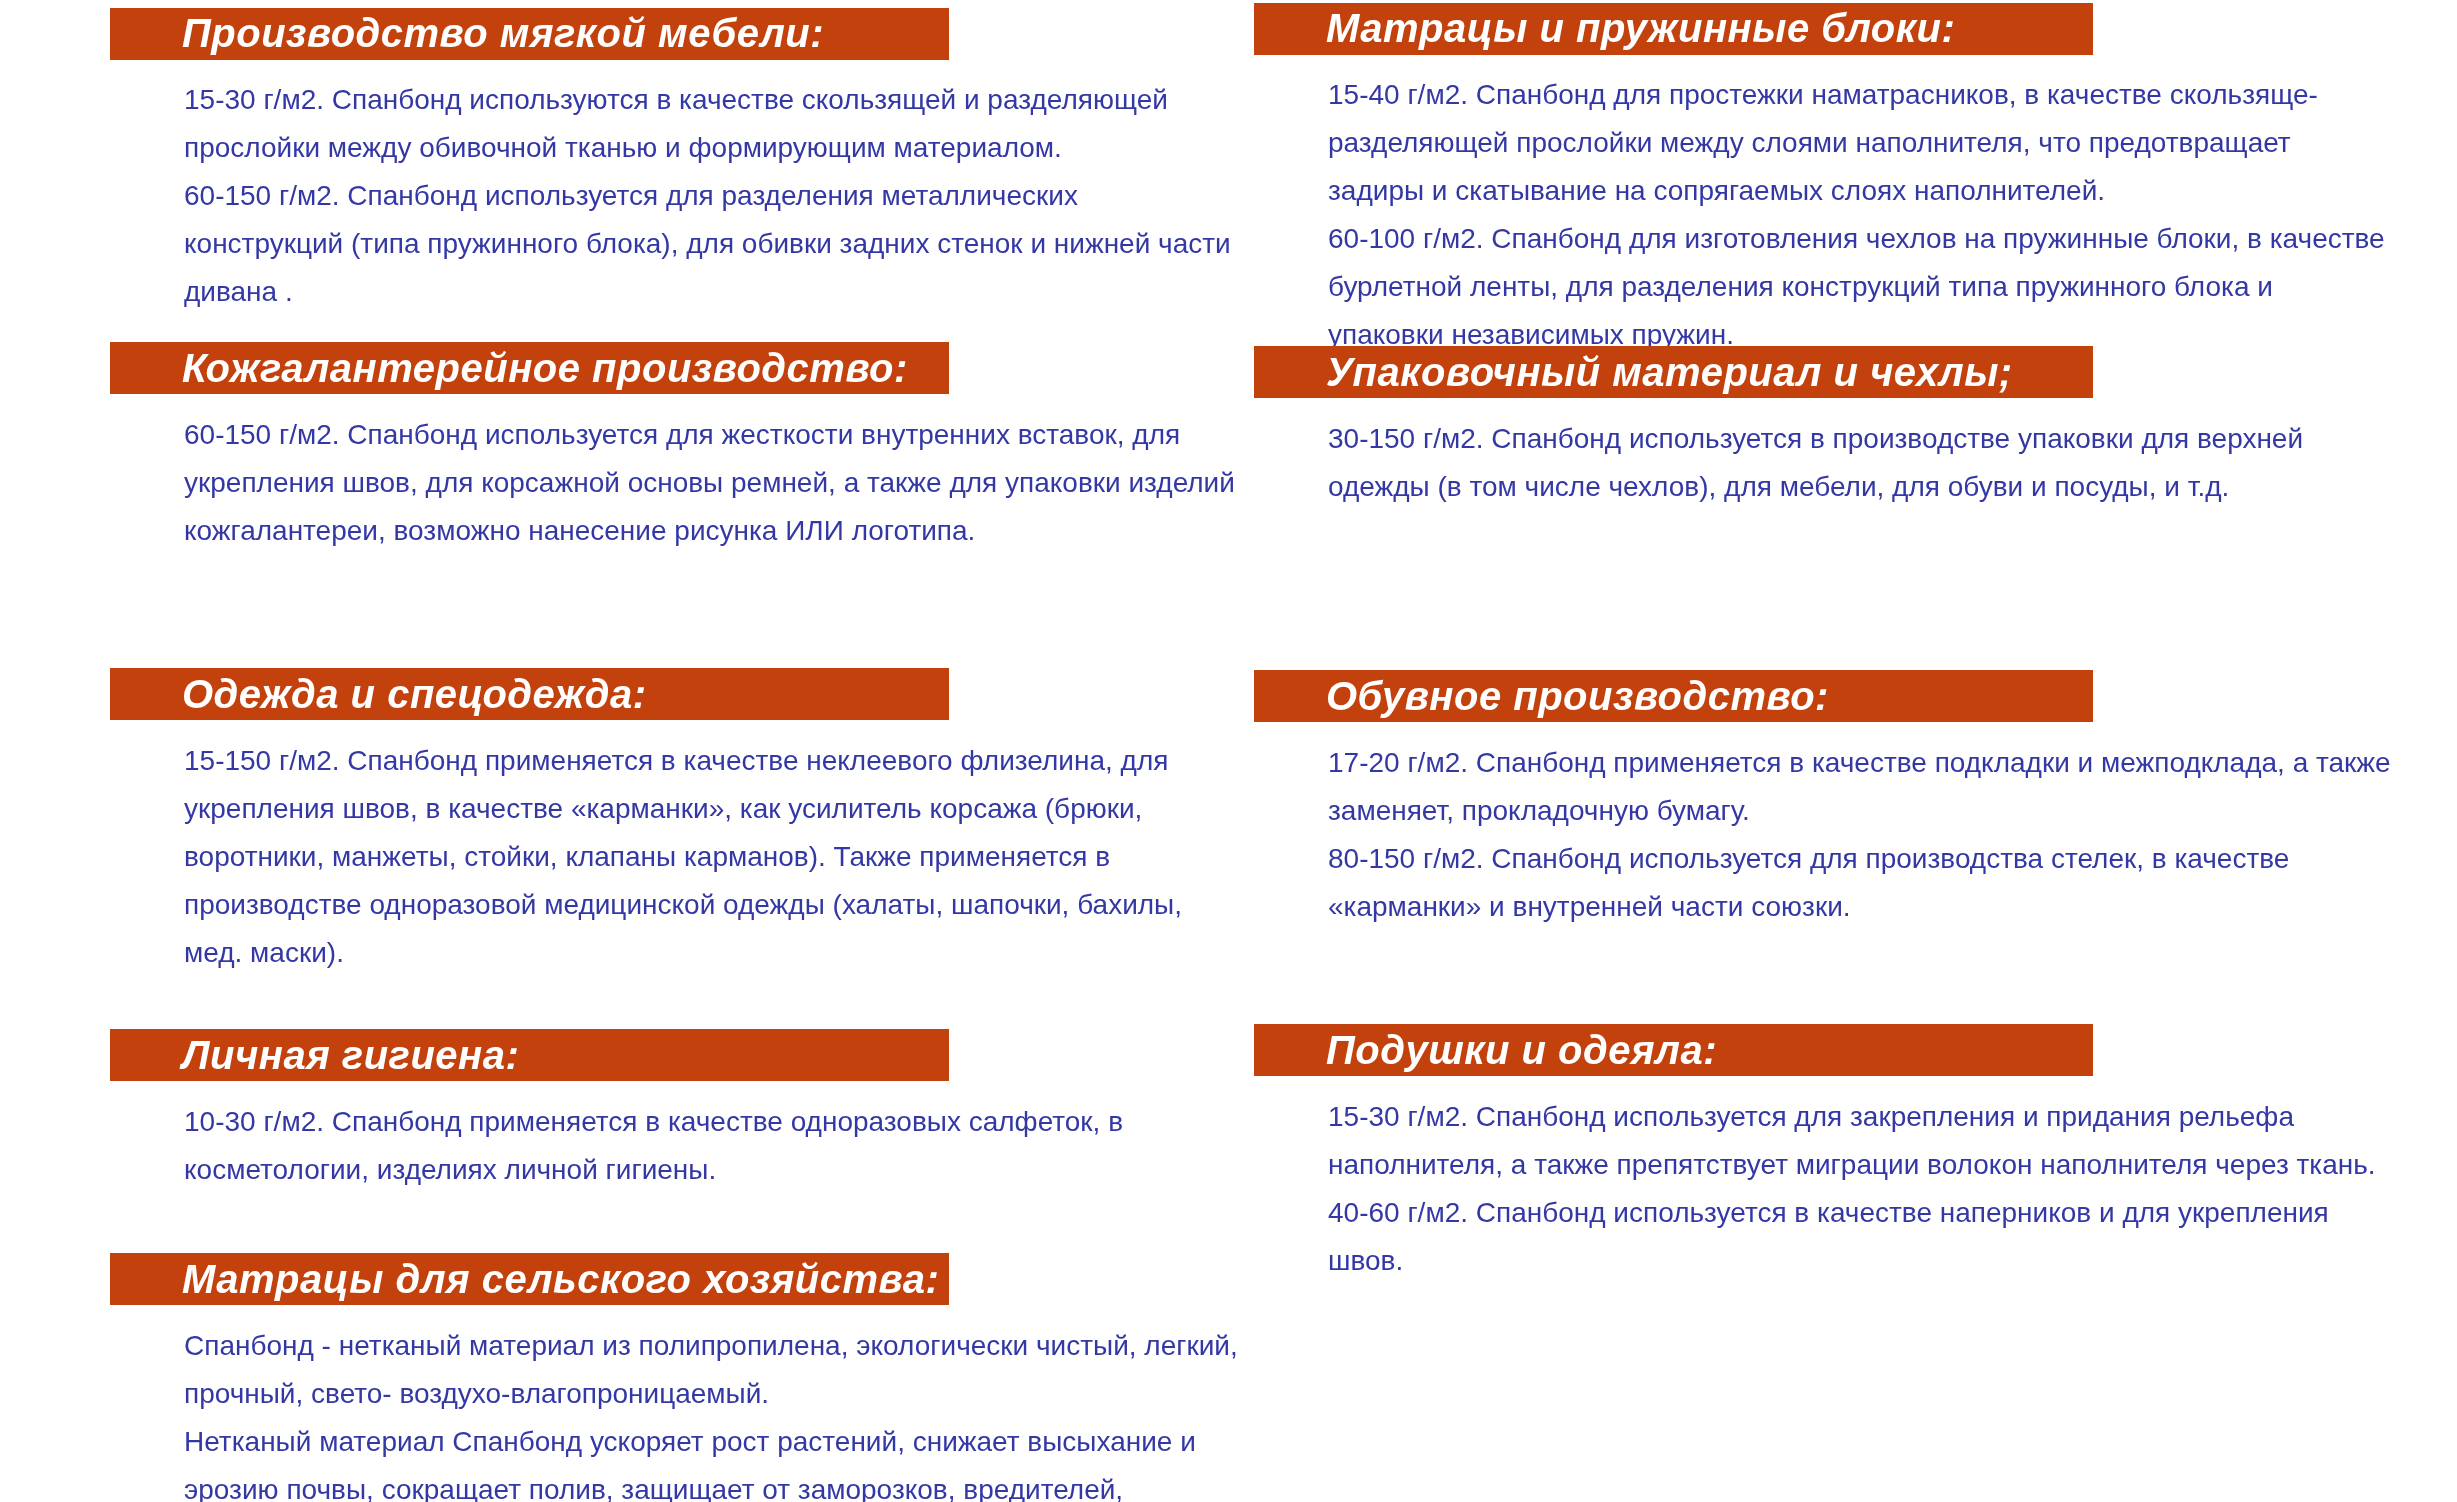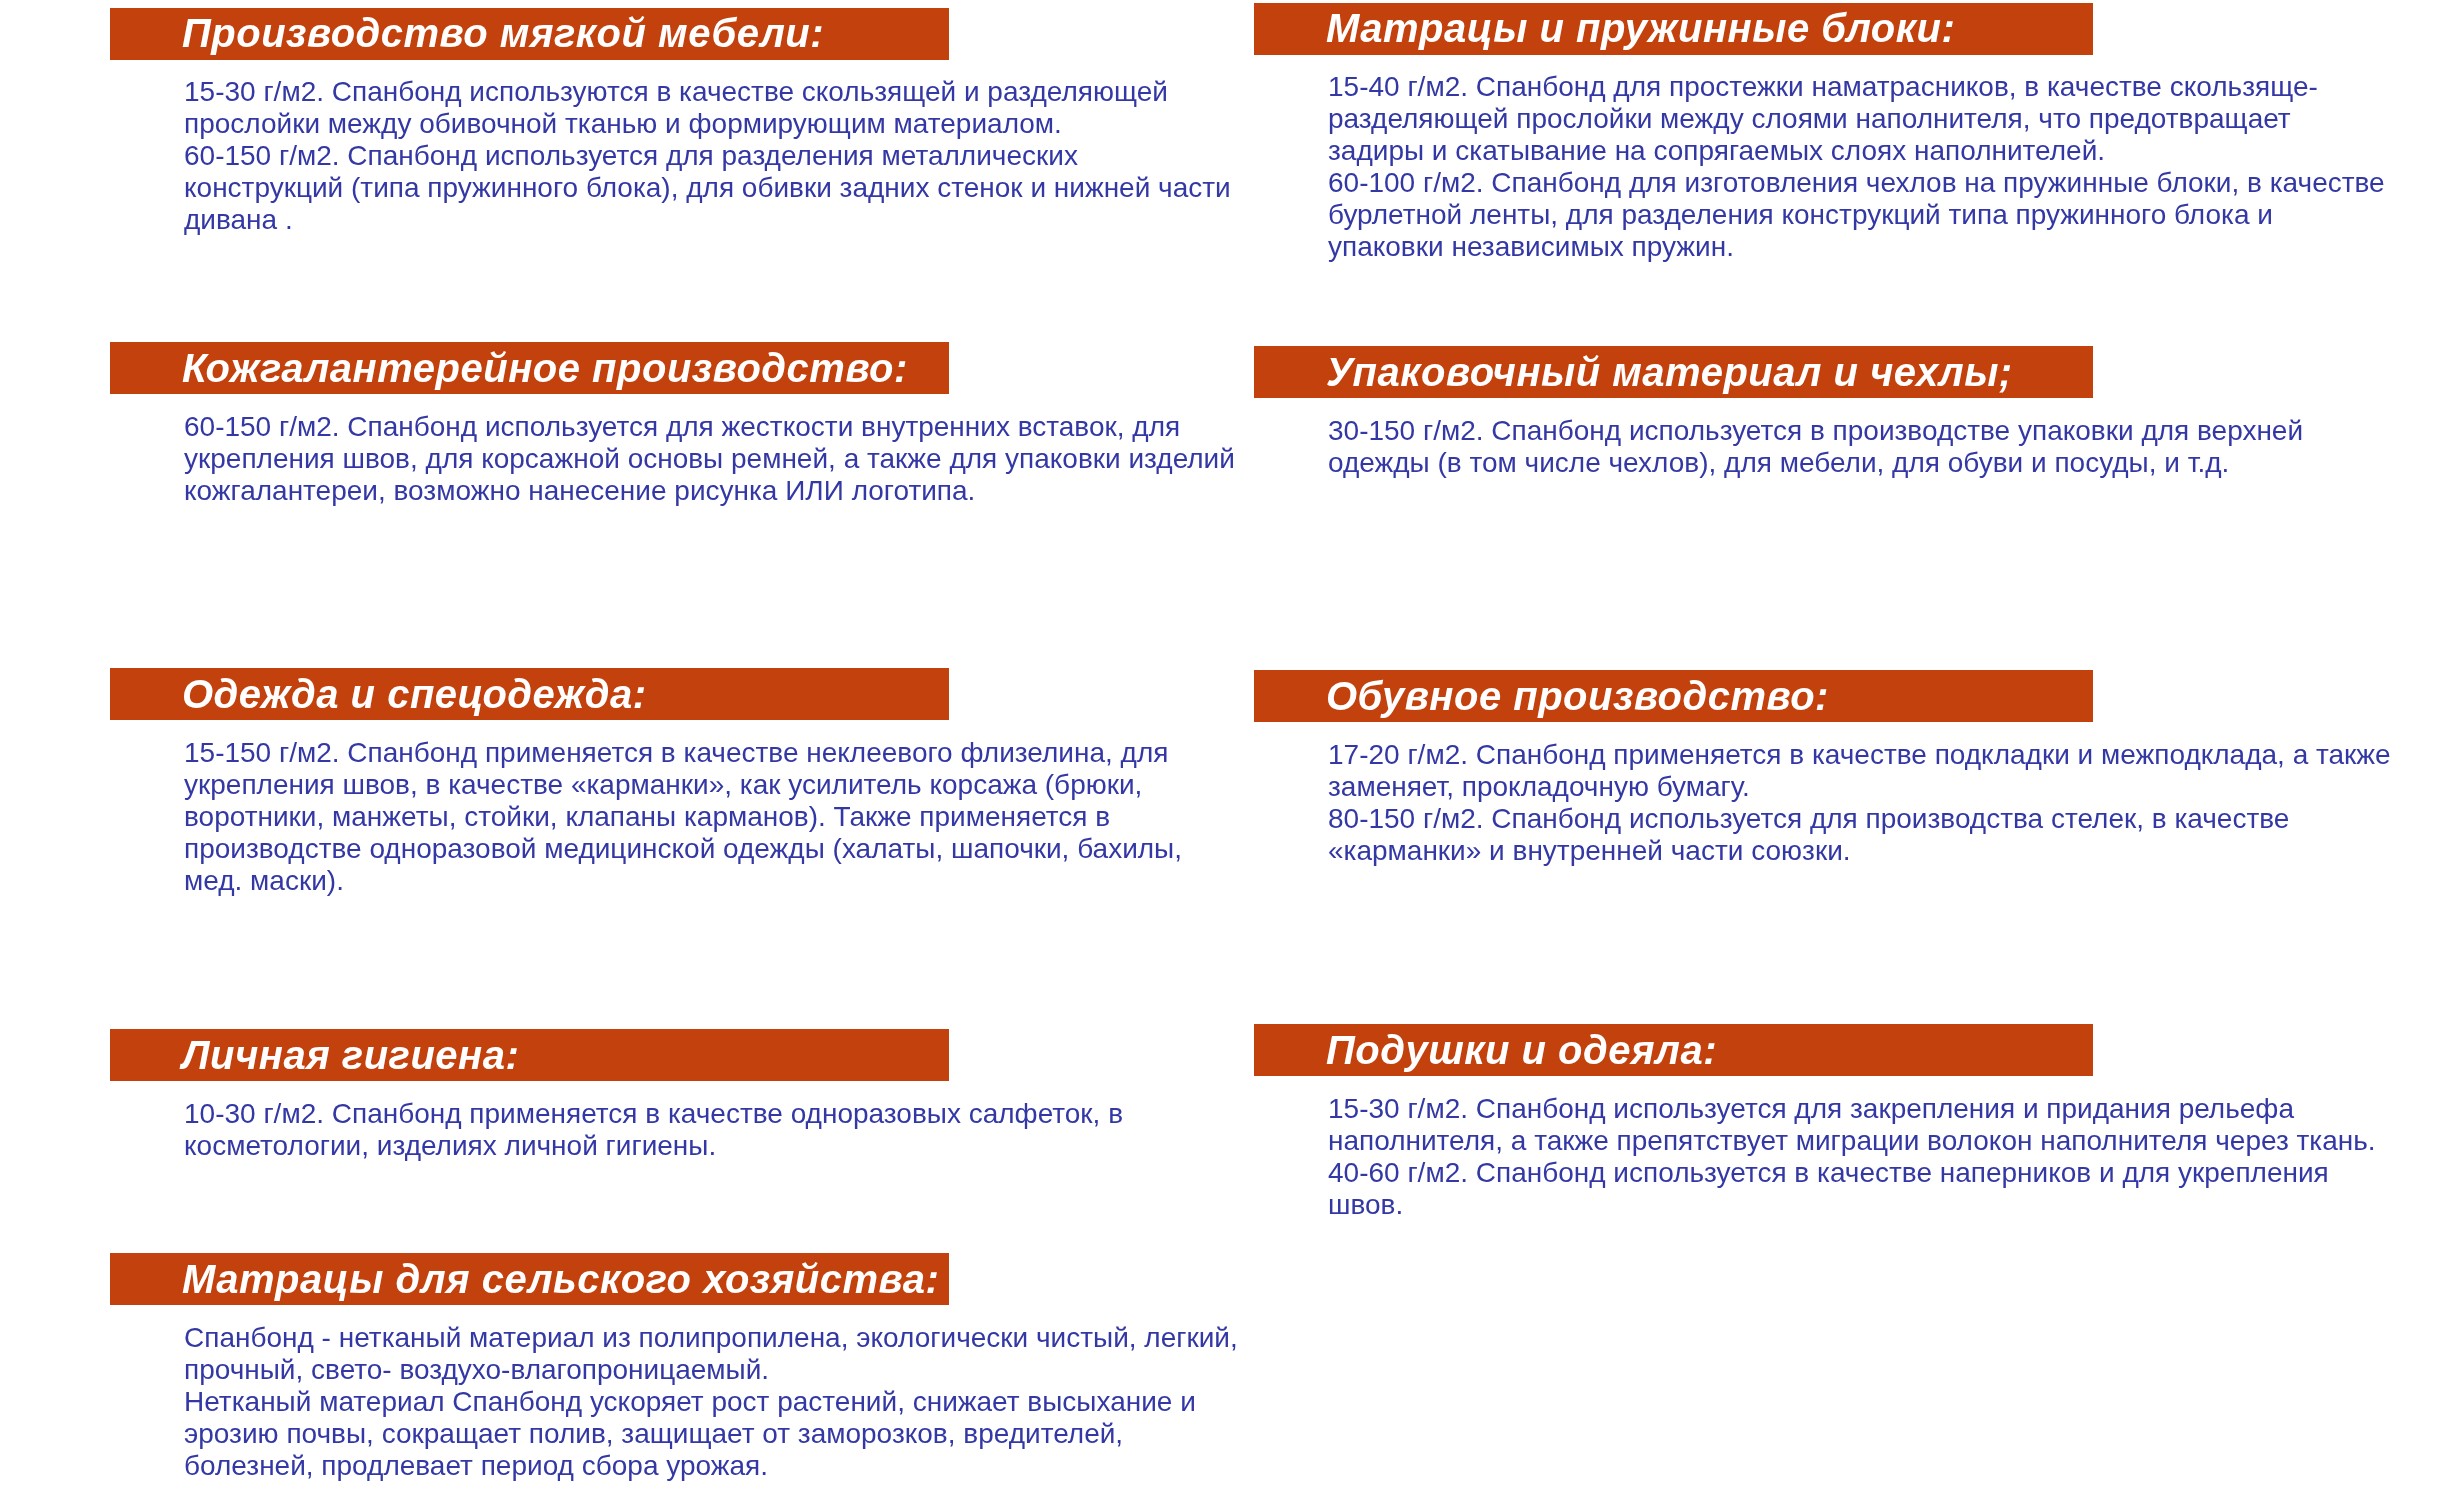--- a/index.html
+++ b/index.html
@@ -59,21 +59,21 @@
 
     .body {
       padding-left: 74px;
       padding-top: 16.5px;
       padding-right: 3.9px;
     }
 
     .para {
       color: #3338A5;
       font-size: 28px;
-      line-height: 32px;
+      line-height: 48px;
       max-width: 1064px;
     }
   </style>
 </head>
 <body>
 
 <div class="page">
 
   <div class="column col-left">
 

